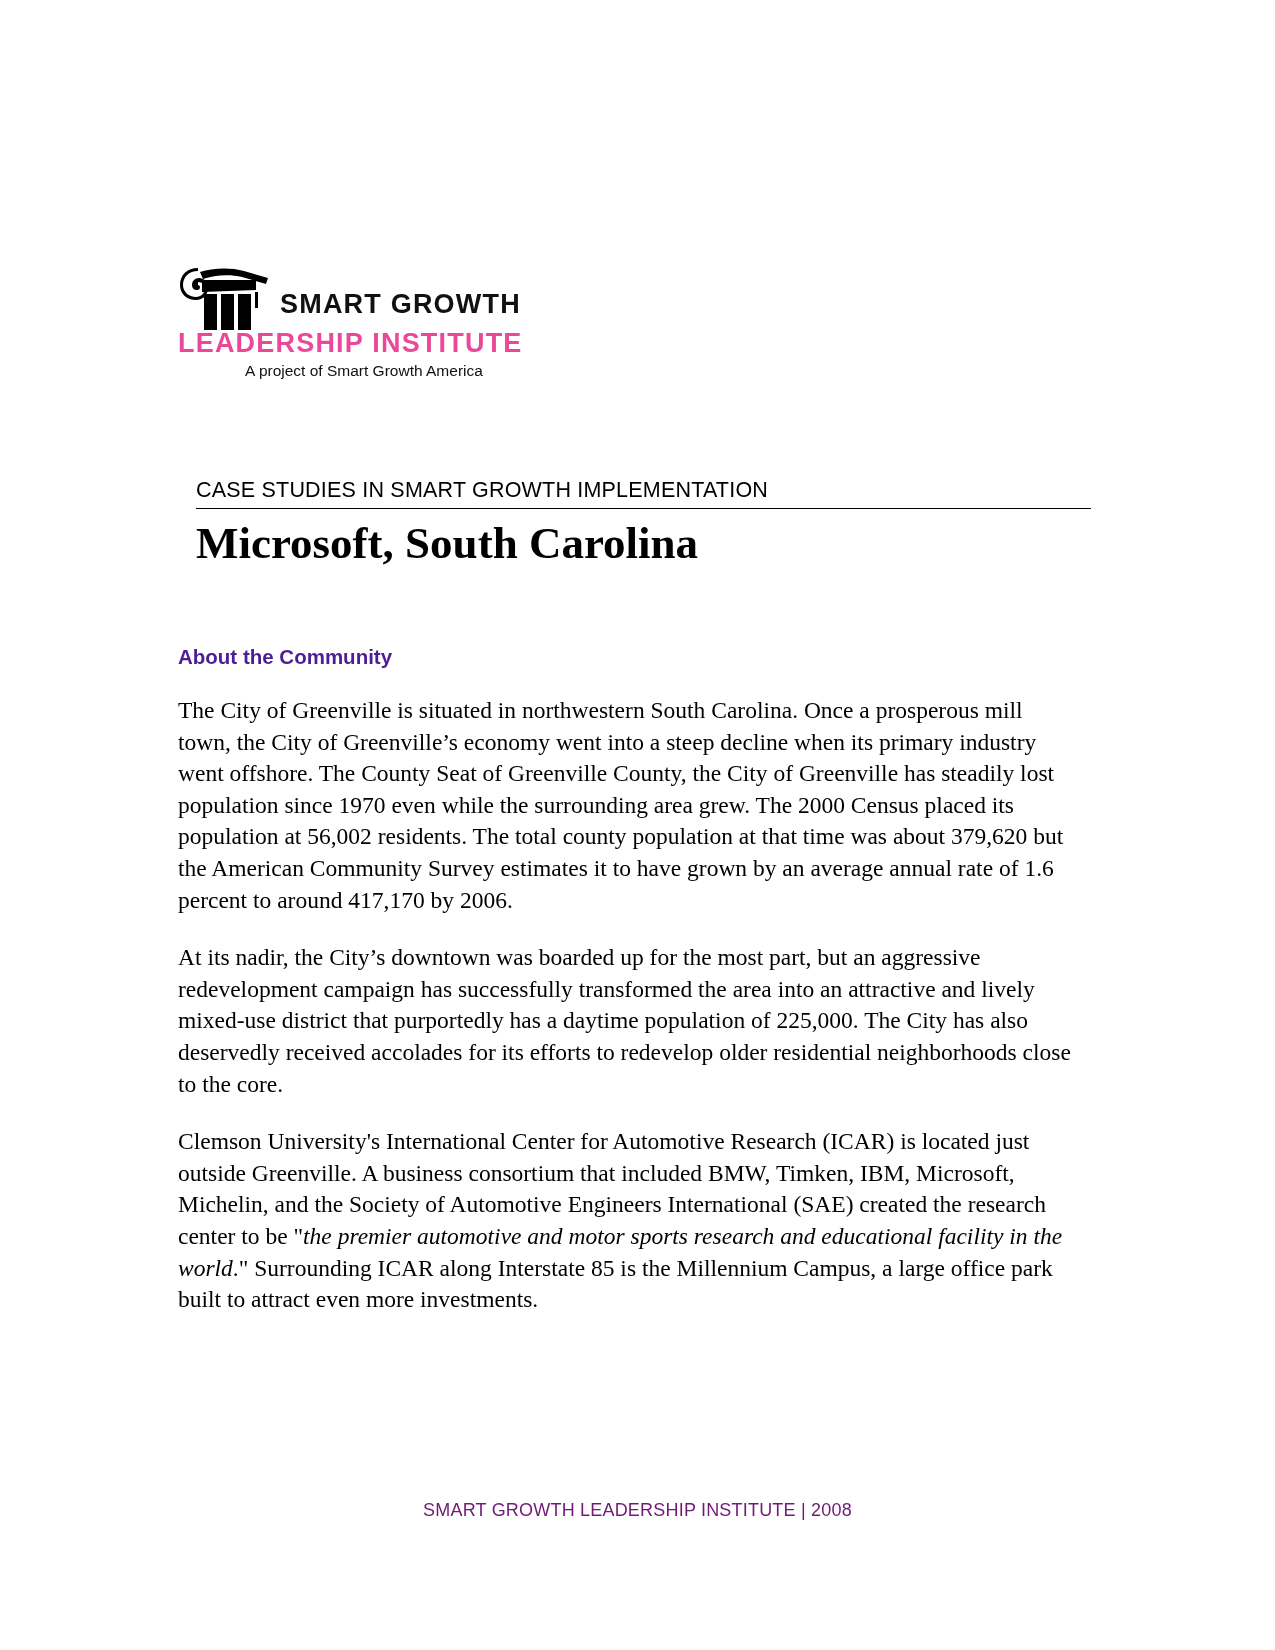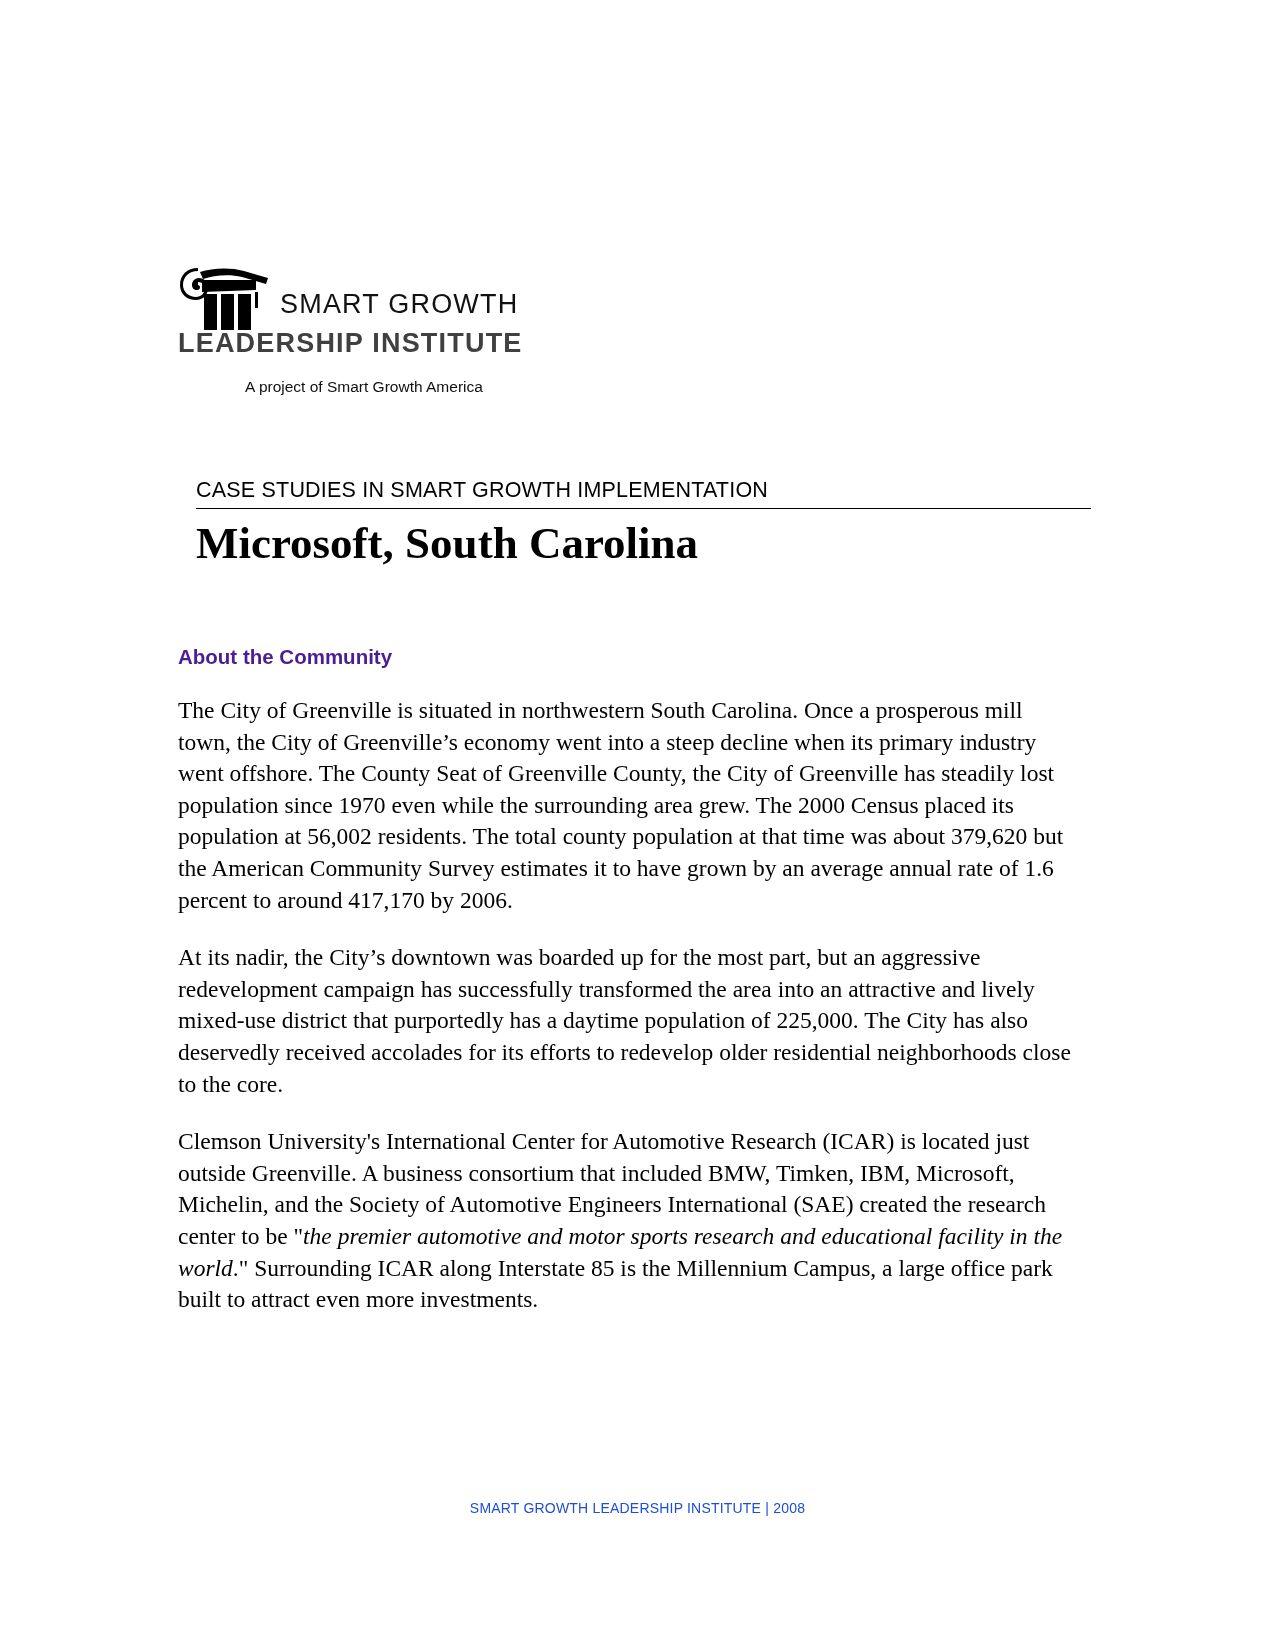--- a/index.html
+++ b/index.html
@@ -36,46 +36,46 @@
     height: 72px;
   }
   .logo-mark {
     width: 96px;
     height: 72px;
     flex: 0 0 auto;
     display: block;
   }
   .logo-word-1 {
     font-family: "Liberation Sans", "DejaVu Sans", sans-serif;
-    font-weight: normal;
+    font-weight: bold;
     font-size: 27px;
     letter-spacing: 1.2px;
     line-height: 1;
     color: #111111;
     padding-bottom: 16px;
     white-space: nowrap;
   }
   .logo-word-2 {
     font-family: "Liberation Sans", "DejaVu Sans", sans-serif;
     font-weight: bold;
     font-size: 27px;
     letter-spacing: 1.2px;
     line-height: 1;
-    color: #404040;
+    color: #ec4899;
     white-space: nowrap;
     margin-top: -4px;
     margin-left: 0px;
   }
   .logo-tagline {
     font-family: "Liberation Sans", "DejaVu Sans", sans-serif;
     font-size: 15.5px;
     color: #111111;
     text-align: center;
     width: 292px;
-    margin-top: 21px;
+    margin-top: 5px;
     margin-left: 40px;
     white-space: nowrap;
   }
 
   
   .title-block {
     position: absolute;
     left: 196px;
     top: 478px;
     width: 895px;
@@ -132,23 +132,23 @@
   }
 
   
   .footer {
     position: absolute;
     left: 0;
     right: 0;
     top: 1500px;
     text-align: center;
     font-family: "Liberation Sans", "DejaVu Sans", sans-serif;
-    font-size: 14px;
+    font-size: 18px;
     letter-spacing: 0.2px;
-    color: #1d4ed8;
+    color: #701a75;
   }
 </style>
 </head>
 <body>
 
 <div class="page">
 
   <div class="logo-block">
     <div class="logo-row">
       <svg class="logo-mark" viewBox="0 0 96 72" aria-hidden="true">

